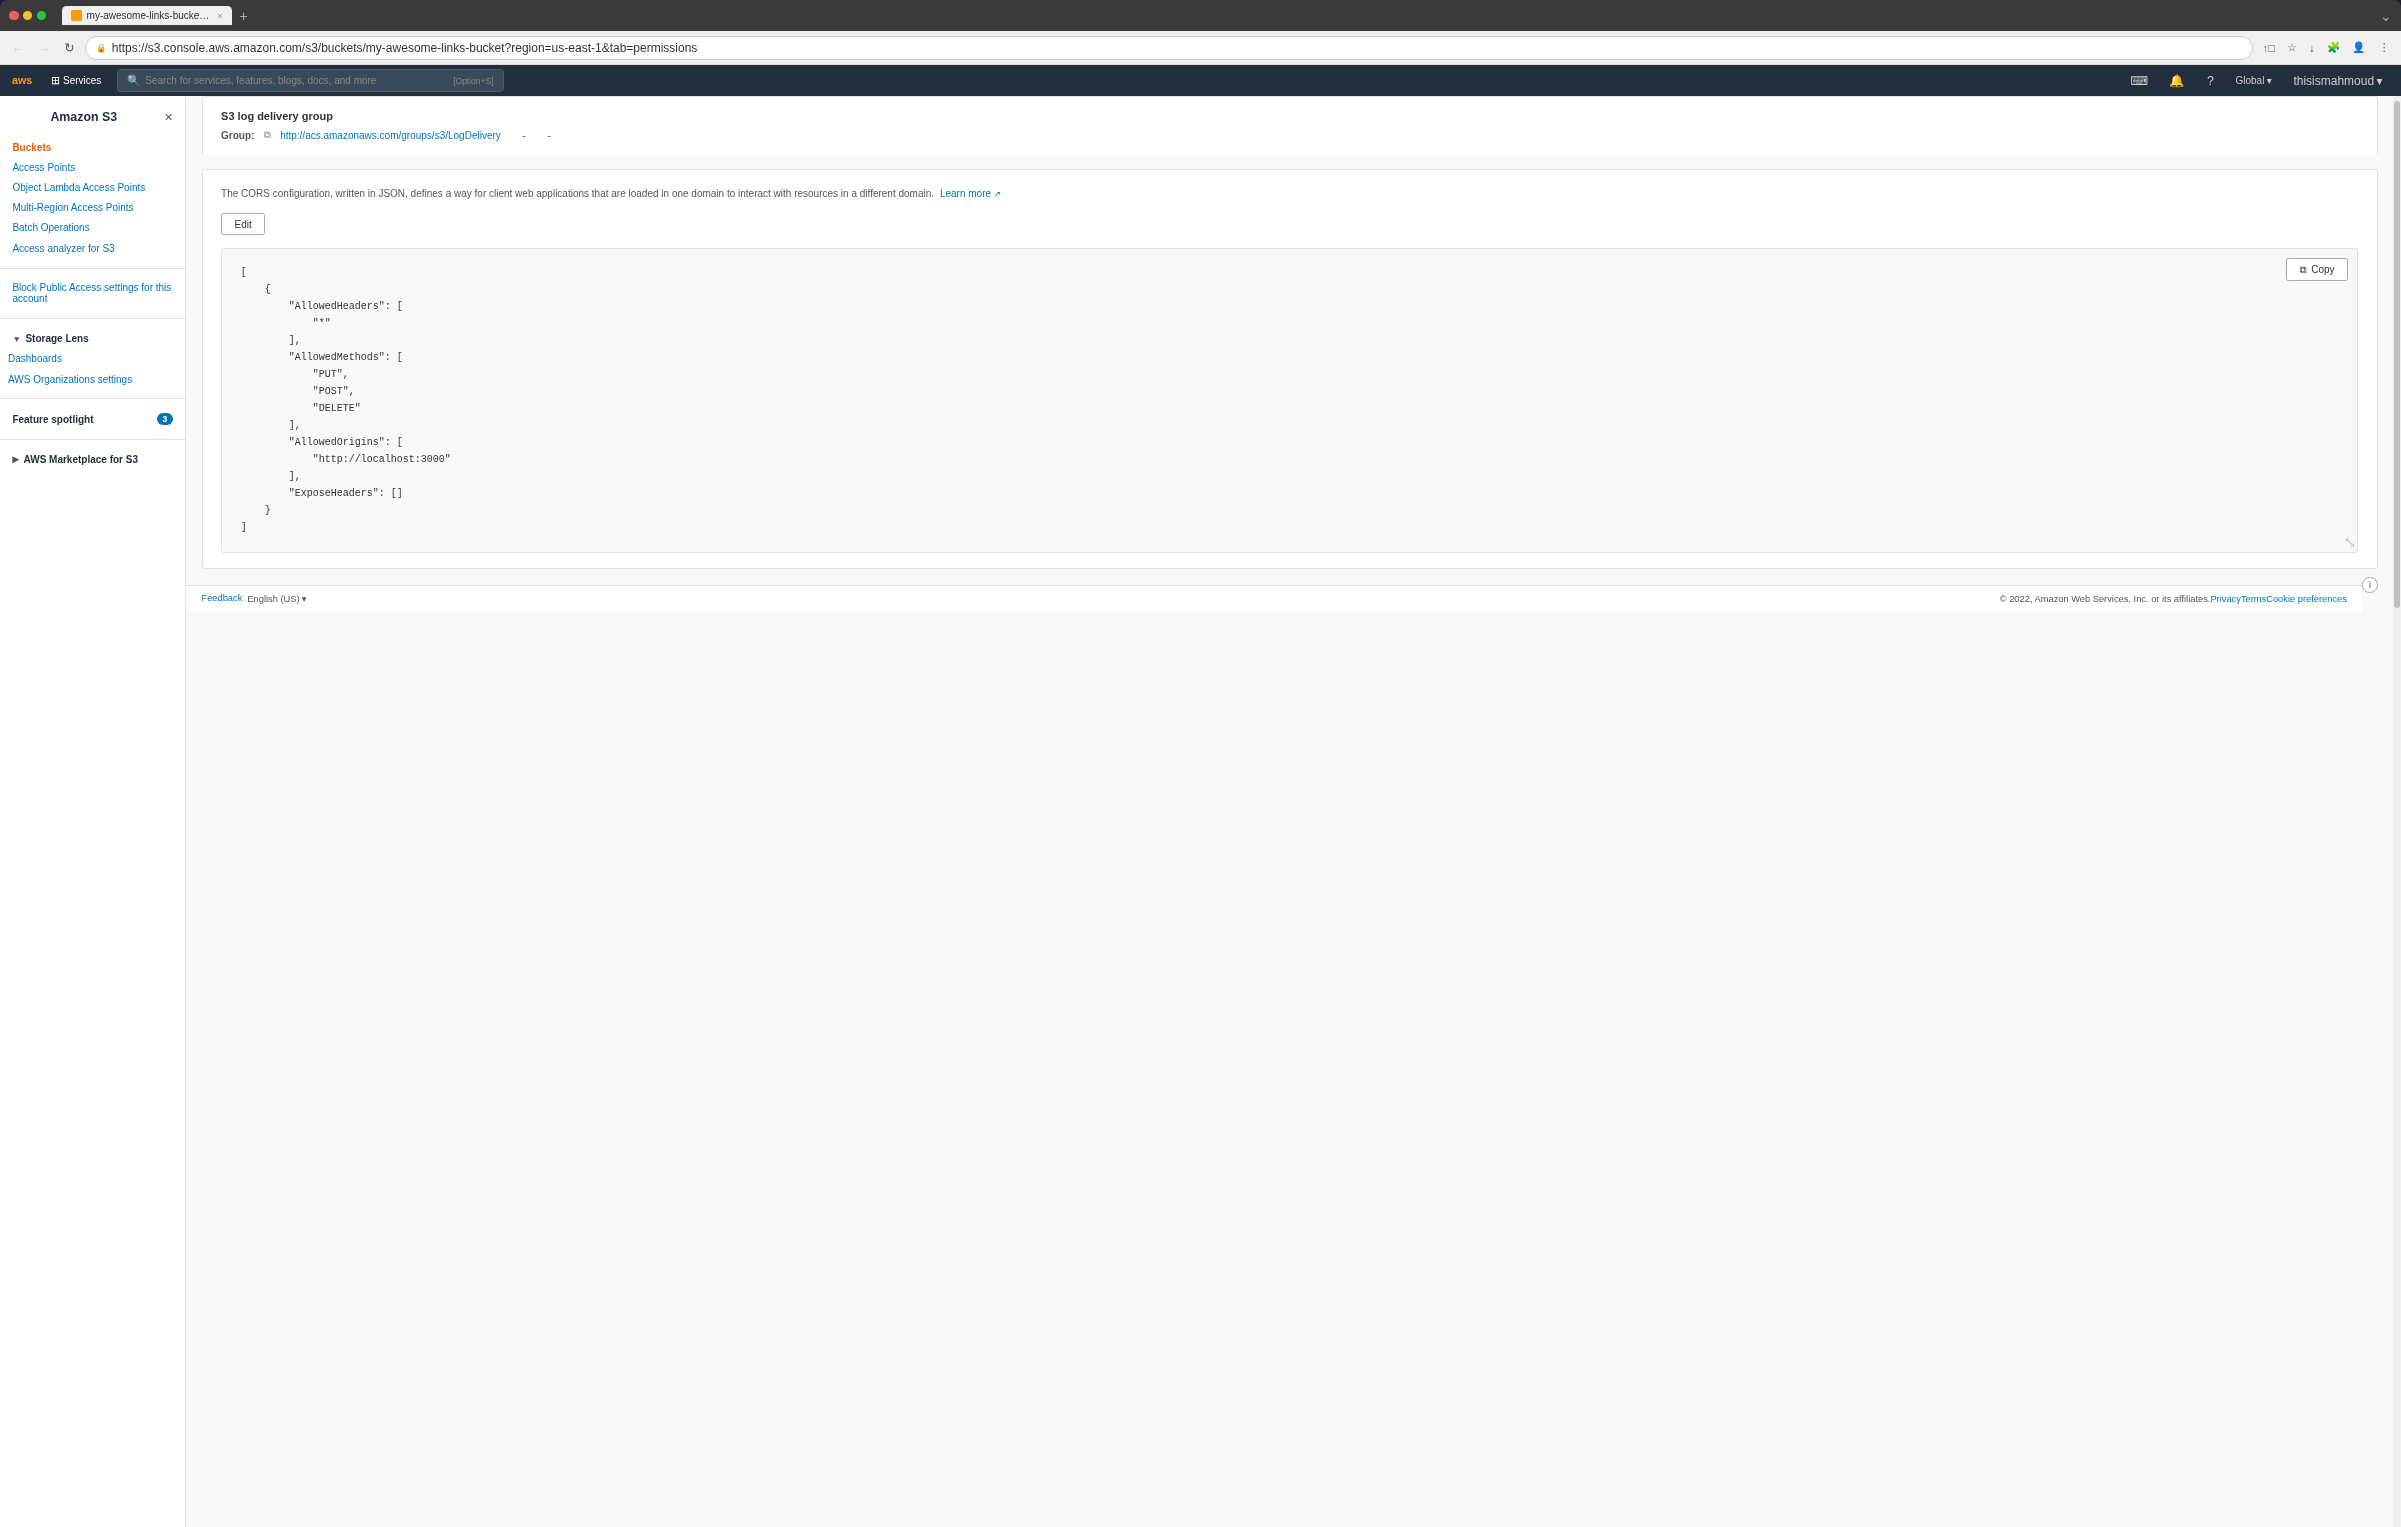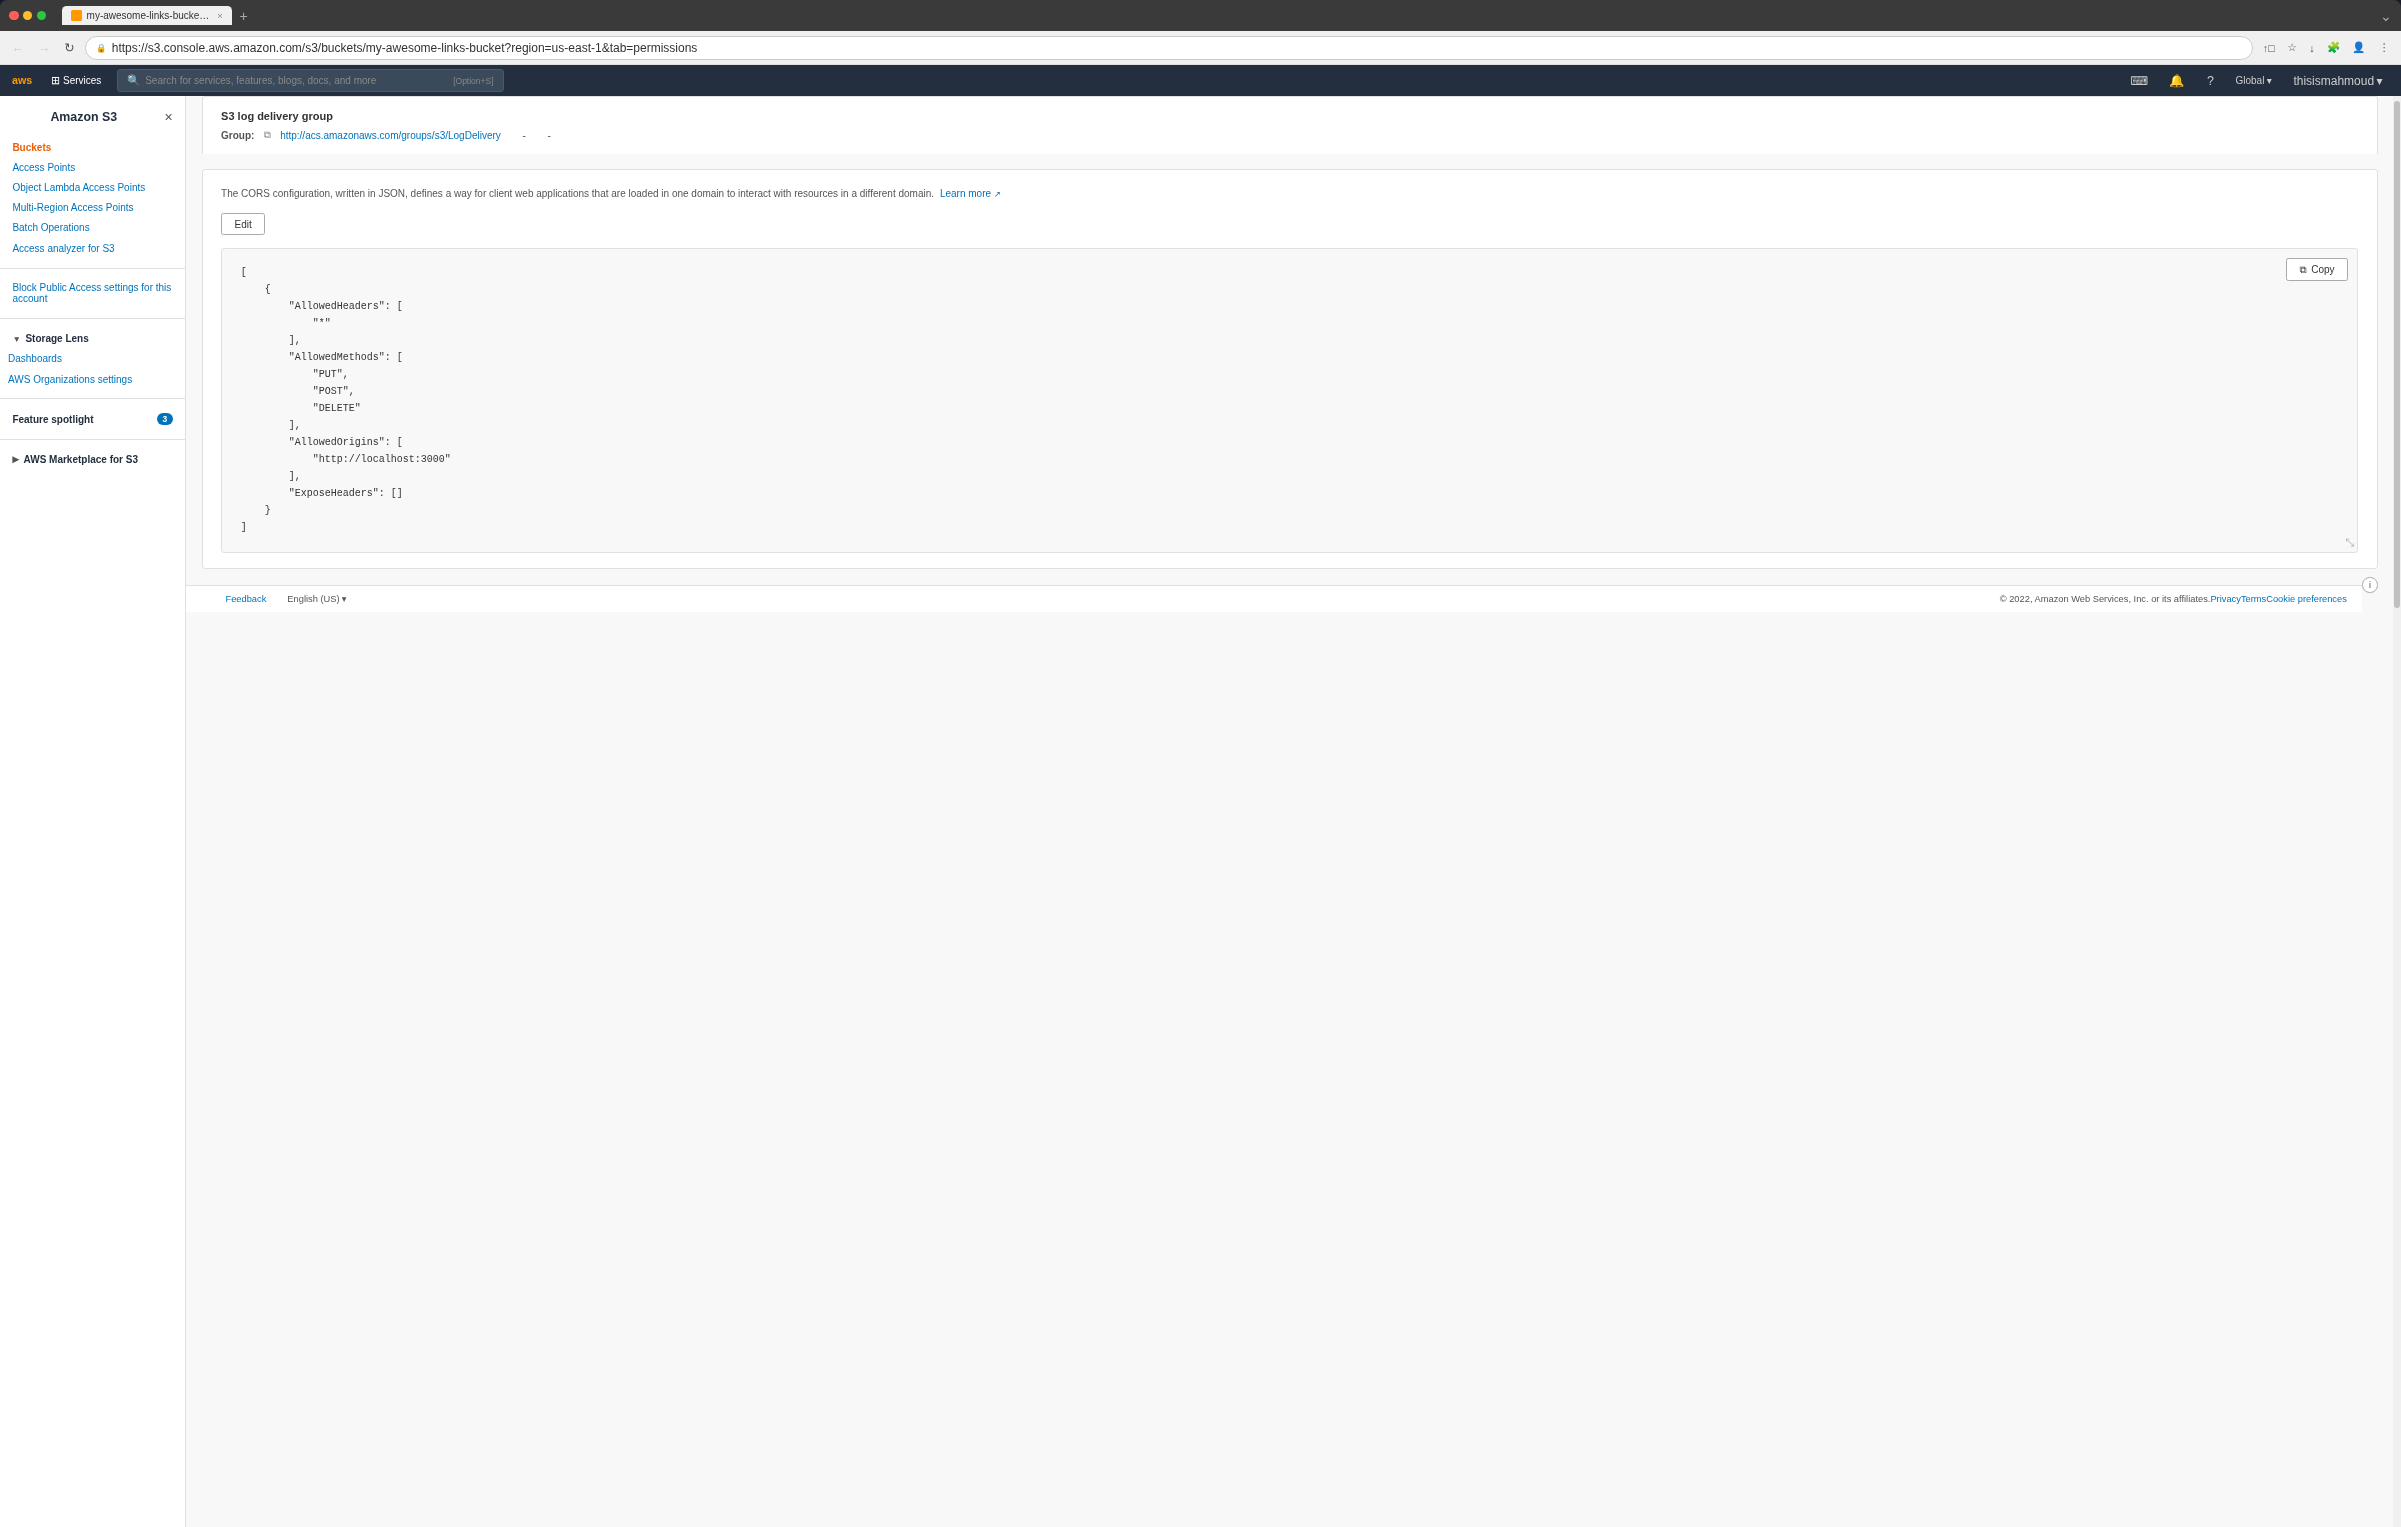--- a/index.html
+++ b/index.html
@@ -74,21 +74,21 @@
     .cors-desc a { color: #0073bb; cursor: pointer; text-decoration: none; }
     .btn-edit { background: #fff; border: 0.8px solid #aaa; border-radius: 2.3px; padding: 4.6px 12.4px; font-size: 10px; cursor: pointer; color: #333; }
 
     .cors-json-container { position: relative; margin-top: 12.4px; background: #f8f8f8; border: 0.8px solid #e0e0e0; border-radius: 3.1px; min-height: 263px; }
     .cors-json-pre { font-family: 'Courier New', Courier, monospace; font-size: 10px; color: #333; padding: 15.5px 18.6px; line-height: 1.7; white-space: pre; }
     .copy-btn { position: absolute; top: 9.3px; right: 9.3px; background: #fff; border: 0.8px solid #aaa; border-radius: 2.3px; padding: 4.6px 12.4px; font-size: 10px; cursor: pointer; display: flex; align-items: center; gap: 4.6px; color: #333; }
     .resize-handle { position: absolute; bottom: 3.1px; right: 3.1px; color: #aaa; font-size: 10.8px; cursor: nwse-resize; }
 
     
     .footer { background: #fff; border-top: 0.8px solid #e0e0e0; padding: 7.7px 15.5px; display: flex; justify-content: space-between; align-items: center; font-size: 9.3px; color: #555; }
-    .footer-left { display: flex; gap: 21px; align-items: center; margin-left: 24px; }
+    .footer-left { display: flex; gap: 5px; align-items: flex-start; }
     .footer-right { display: flex; gap: 0; align-items: center; }
     .footer-link { color: #0073bb; cursor: pointer; text-decoration: none; }
     .footer-lang { display: flex; align-items: center; gap: 2.3px; cursor: pointer; }
 
     
     .content-wrapper { display: flex; position: relative; flex: 1; }
     .vertical-scrollbar { width: 7.7px; background: #f0f0f0; position: relative; }
     .vertical-scrollbar-thumb { background: #c0c0c0; width: 6.2px; margin: 0.8px; border-radius: 3.1px; height: 35%; margin-top: 55%; }
 
     

